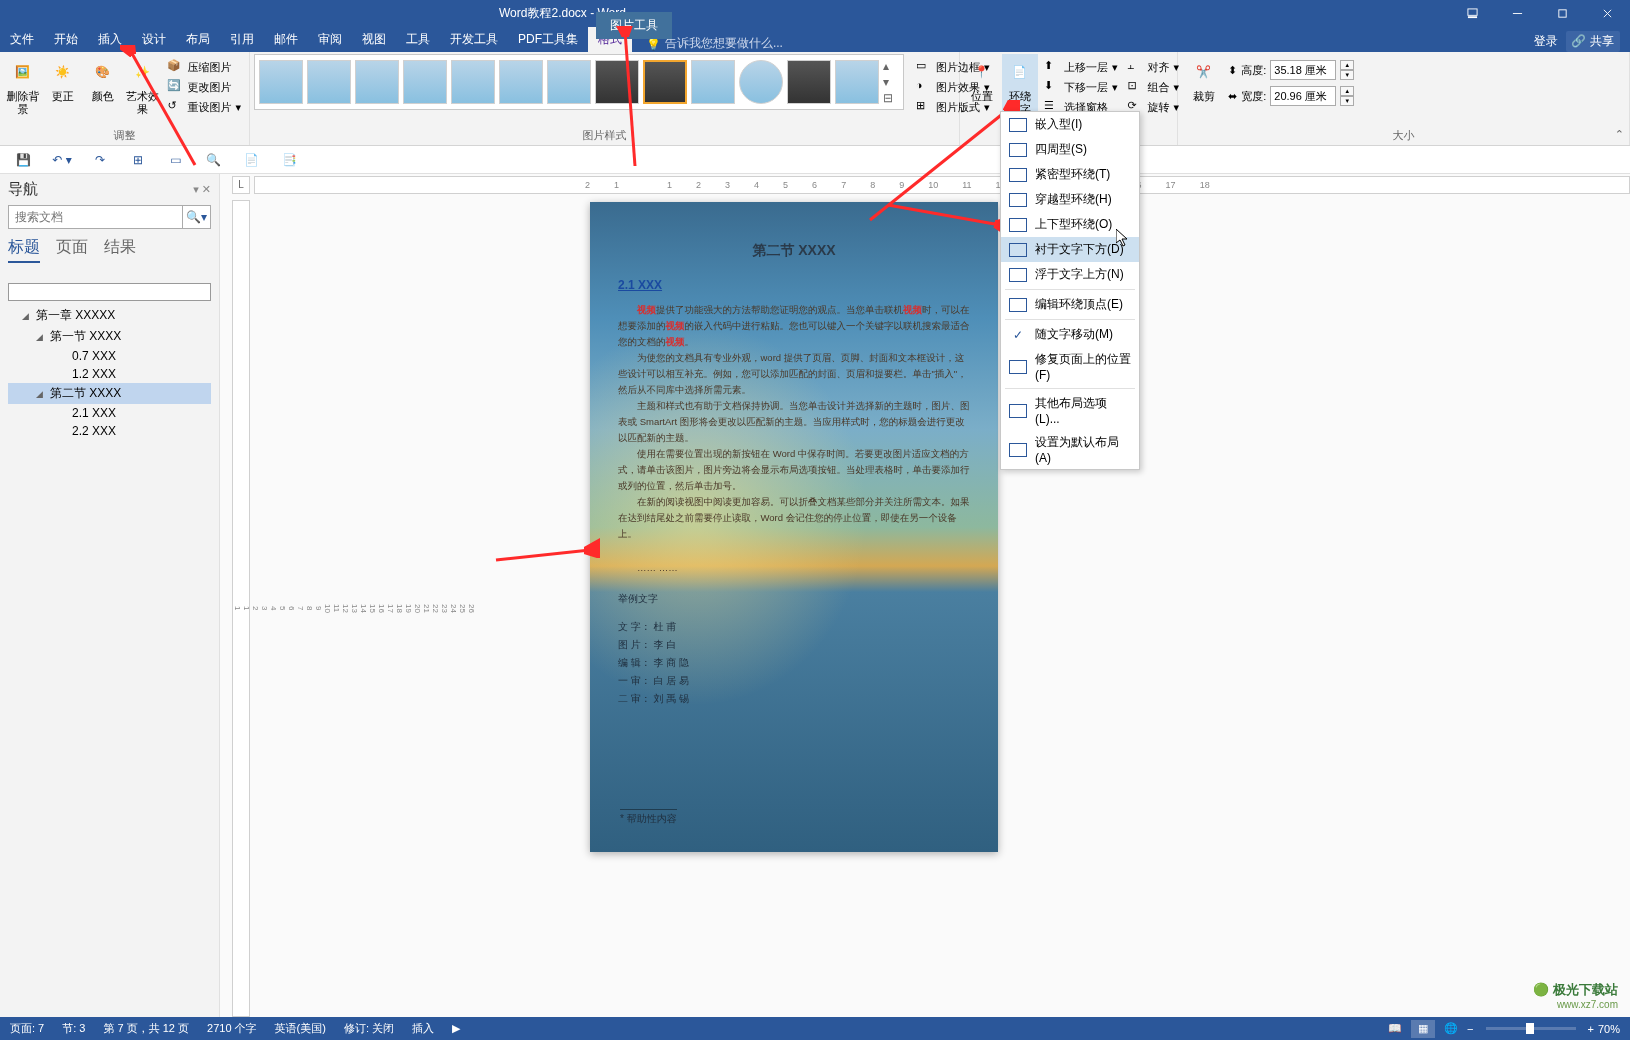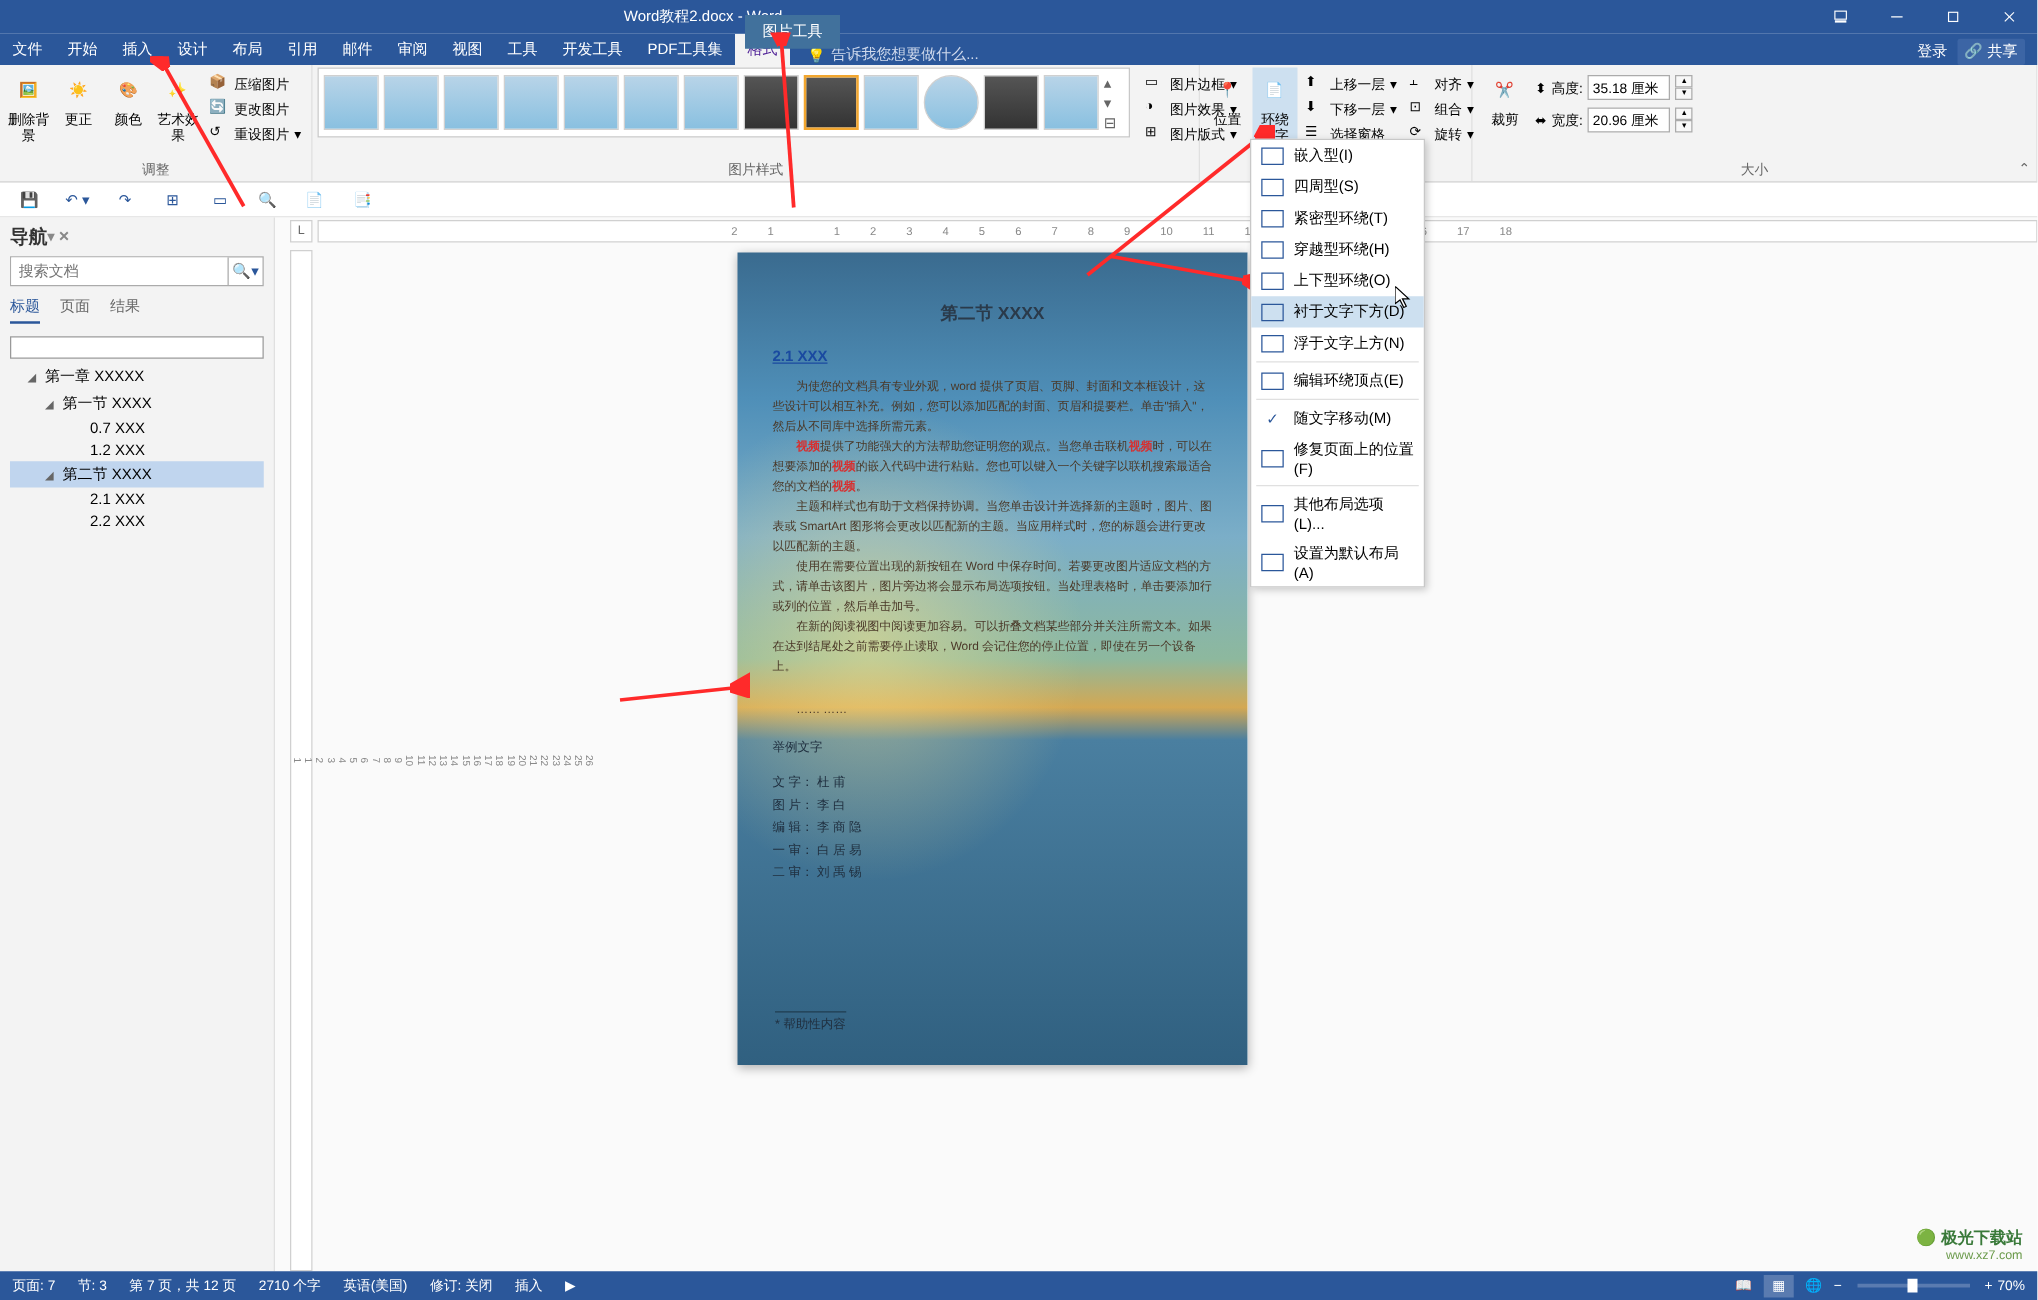--- a/index.html
+++ b/index.html
@@ -45,26 +45,26 @@
 
 .ribbon .collapse { position:absolute; right:6px; bottom:4px; font-size:11px; color:#666; }
 
 
 .qat { height:28px; background:#fff; border-bottom:1px solid #e0e0e0; display:flex; align-items:center; gap:18px; padding-left:14px; }
 .qat .qb { width:20px; height:20px; display:flex; align-items:center; justify-content:center; color:#2b579a; }
 
 
 .main { display:flex; height:calc(1040px - 27px - 25px - 94px - 28px - 23px); }
 .navpanel { width:220px; background:#f3f3f3; border-right:1px solid #e0e0e0; padding:6px 8px; }
-.navpanel h3 { font-size:15px; font-weight:bold; color:#333; margin-bottom:6px; display:flex; justify-content:flex-start; align-items:center; }
+.navpanel h3 { font-size:15px; font-weight:normal; color:#333; margin-bottom:6px; display:flex; justify-content:space-between; align-items:center; }
 .navpanel h3 .ctr { font-size:11px; color:#888; }
 .searchbox { display:flex; border:1px solid #ababab; background:#fff; height:24px; margin-bottom:8px; }
 .searchbox input { flex:1; border:none; outline:none; font-size:12px; padding:0 6px; }
 .searchbox .sb { width:28px; border-left:1px solid #ababab; display:flex; align-items:center; justify-content:center; color:#2b579a; }
-.navtabs { display:flex; gap:16px; font-size:12px; margin-bottom:10px; }
+.navtabs { display:flex; gap:16px; font-size:16px; margin-bottom:20px; }
 .navtabs div { color:#666; padding-bottom:3px; }
 .navtabs div.on { color:#2b579a; border-bottom:2px solid #2b579a; }
 .navedit { border:1px solid #999; height:18px; background:#fff; margin-bottom:4px; }
 .tree { font-size:12px; }
 .tree .nd { padding:2px 2px 2px 14px; display:flex; align-items:center; gap:4px; }
 .tree .nd.l2 { padding-left:28px; }
 .tree .nd.l3 { padding-left:50px; }
 .tree .nd.sel { background:#c0d5ee; }
 .tree .tw { font-size:9px; color:#666; width:10px; }
 
@@ -394,22 +394,22 @@
         <span>21</span>
         <span>22</span>
         <span>23</span>
         <span>24</span>
         <span>25</span>
         <span>26</span>
       </div>
     <div class="page">
       <h1>第二节  XXXX</h1>
       <h2>2.1 XXX</h2>
+      <p><span class="red">视频</span><span>提供了功能强大的方法帮助您证明您的观点。当您单击联机</span><span class="red">视频</span><span>时，可以在想要添加的</span><span class="red">视频</span><span>的嵌入代码中进行粘贴。您也可以键入一个关键字以联机搜索最适合您的文档的</span><span class="red">视频</span><span>。</span></p>
       <p>为使您的文档具有专业外观，word 提供了页眉、页脚、封面和文本框设计，这些设计可以相互补充。例如，您可以添加匹配的封面、页眉和提要栏。单击"插入"，然后从不同库中选择所需元素。</p>
-      <p><span class="red">视频</span><span>提供了功能强大的方法帮助您证明您的观点。当您单击联机</span><span class="red">视频</span><span>时，可以在想要添加的</span><span class="red">视频</span><span>的嵌入代码中进行粘贴。您也可以键入一个关键字以联机搜索最适合您的文档的</span><span class="red">视频</span><span>。</span></p>
       <p>主题和样式也有助于文档保持协调。当您单击设计并选择新的主题时，图片、图表或 SmartArt 图形将会更改以匹配新的主题。当应用样式时，您的标题会进行更改以匹配新的主题。</p>
       <p>使用在需要位置出现的新按钮在 Word 中保存时间。若要更改图片适应文档的方式，请单击该图片，图片旁边将会显示布局选项按钮。当处理表格时，单击要添加行或列的位置，然后单击加号。</p>
       <p>在新的阅读视图中阅读更加容易。可以折叠文档某些部分并关注所需文本。如果在达到结尾处之前需要停止读取，Word 会记住您的停止位置，即使在另一个设备上。</p>
       <p class="dots">……   ……</p>
       <div class="samp">举例文字</div>
       <div class="samp" id="credits" style="margin-top:10px">
           <div>文  字：  杜    甫</div>
           <div>图  片：  李    白</div>
           <div>编  辑：  李 商 隐</div>
           <div>一  审：  白 居 易</div>

